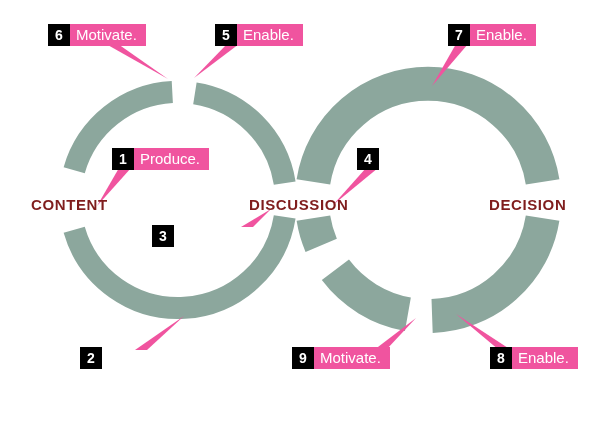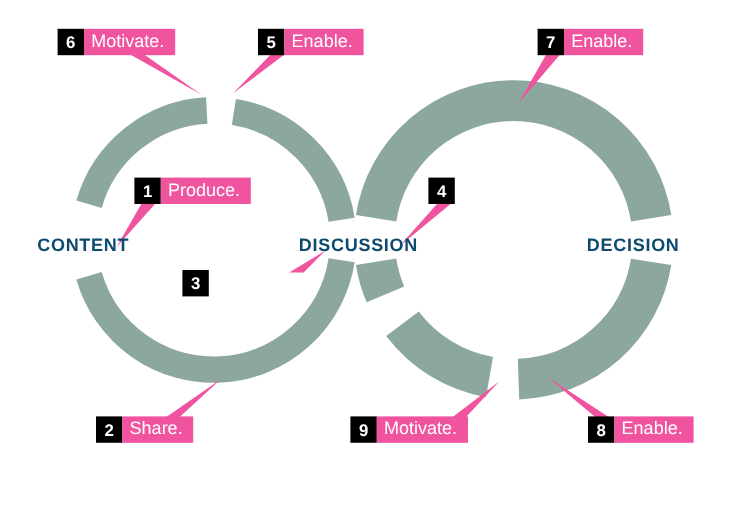--- a/index.html
+++ b/index.html
@@ -42,21 +42,21 @@
   .callout .txt {
     background: var(--pink, #F0549F);
     color: #ffffff;
     font-size: 15px;
     line-height: 22px;
     padding: 0 9px 0 6px;
   }
 
   .stage-label {
     position: absolute;
-    color: #0c4a6e;
+    color: #7f1d1d;
     font-weight: bold;
     font-size: 15px;
     letter-spacing: 0.6px;
   }
 </style>
 </head>
 <body>
 
 <div class="stage-wrap">
 
@@ -81,21 +81,20 @@
     <polygon class="ptr" points="499,350 511,350 456,314"></polygon>
     <polygon class="ptr" points="374,350 386,350 416,318"></polygon>
   </svg>
 
   <div class="callout" style="left:112px; top:148px;">
     <span class="num">1</span>
     <span class="txt">Produce.</span>
   </div>
   <div class="callout" style="left:80px; top:347px;">
     <span class="num">2</span>
-    <span class="txt">Share.</span>
   </div>
   <div class="callout" style="left:152px; top:225px;">
     <span class="num">3</span>
   </div>
   <div class="callout" style="left:357px; top:148px;">
     <span class="num">4</span>
   </div>
   <div class="callout" style="left:215px; top:24px;">
     <span class="num">5</span>
     <span class="txt">Enable.</span>

